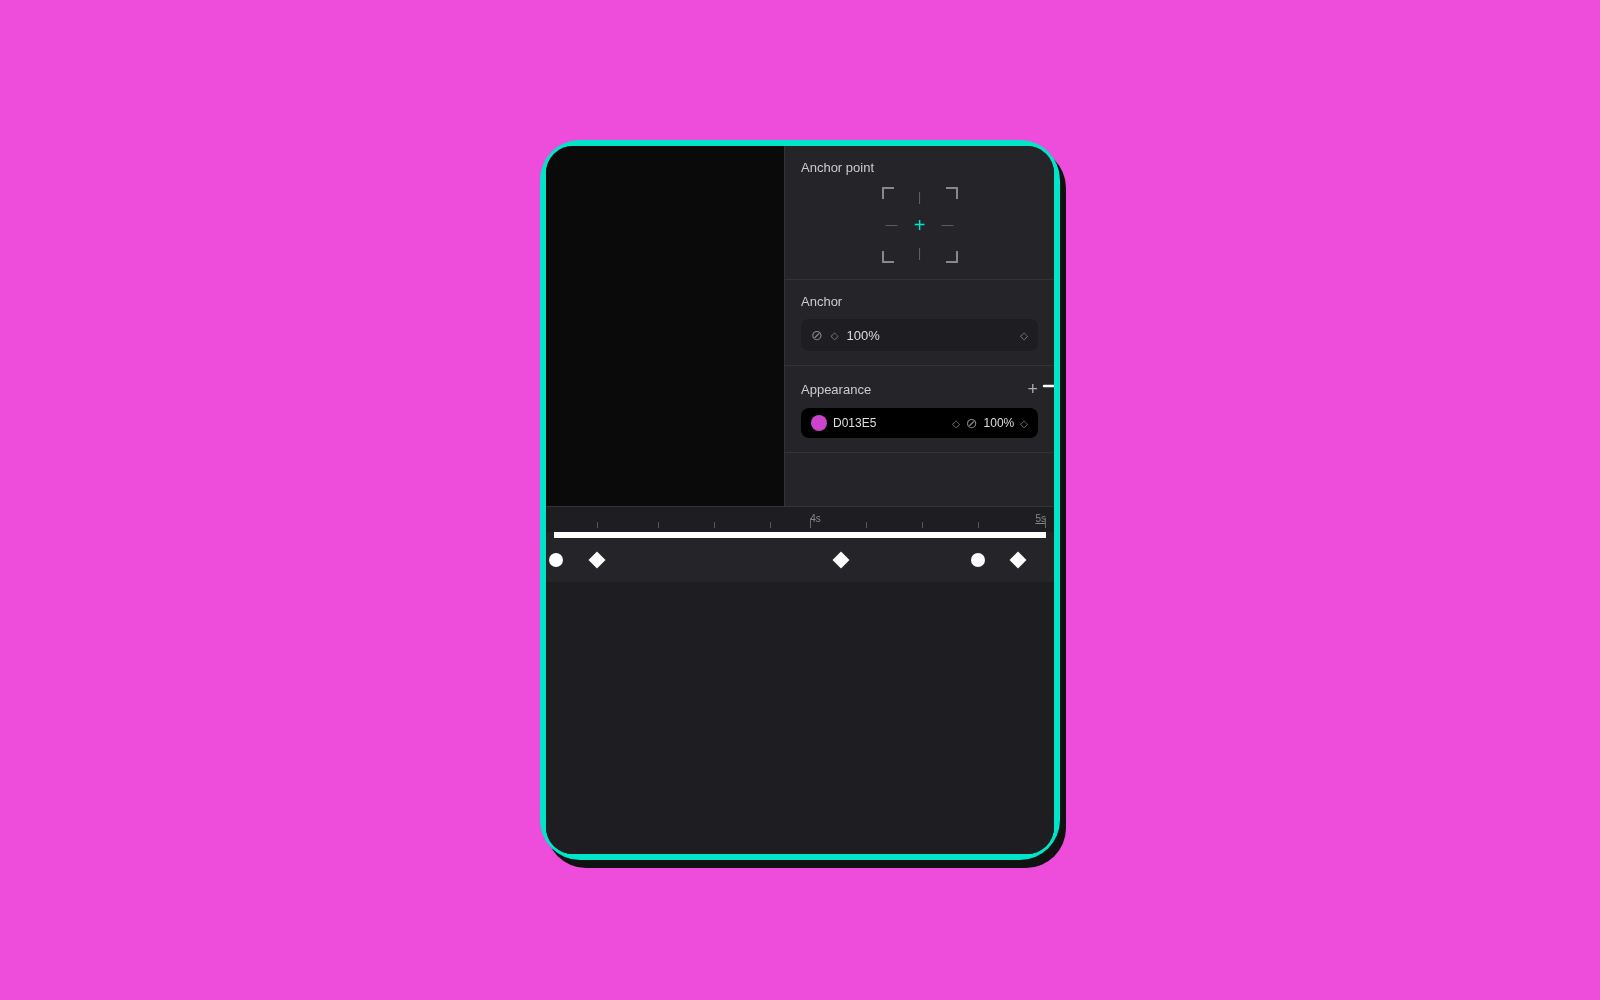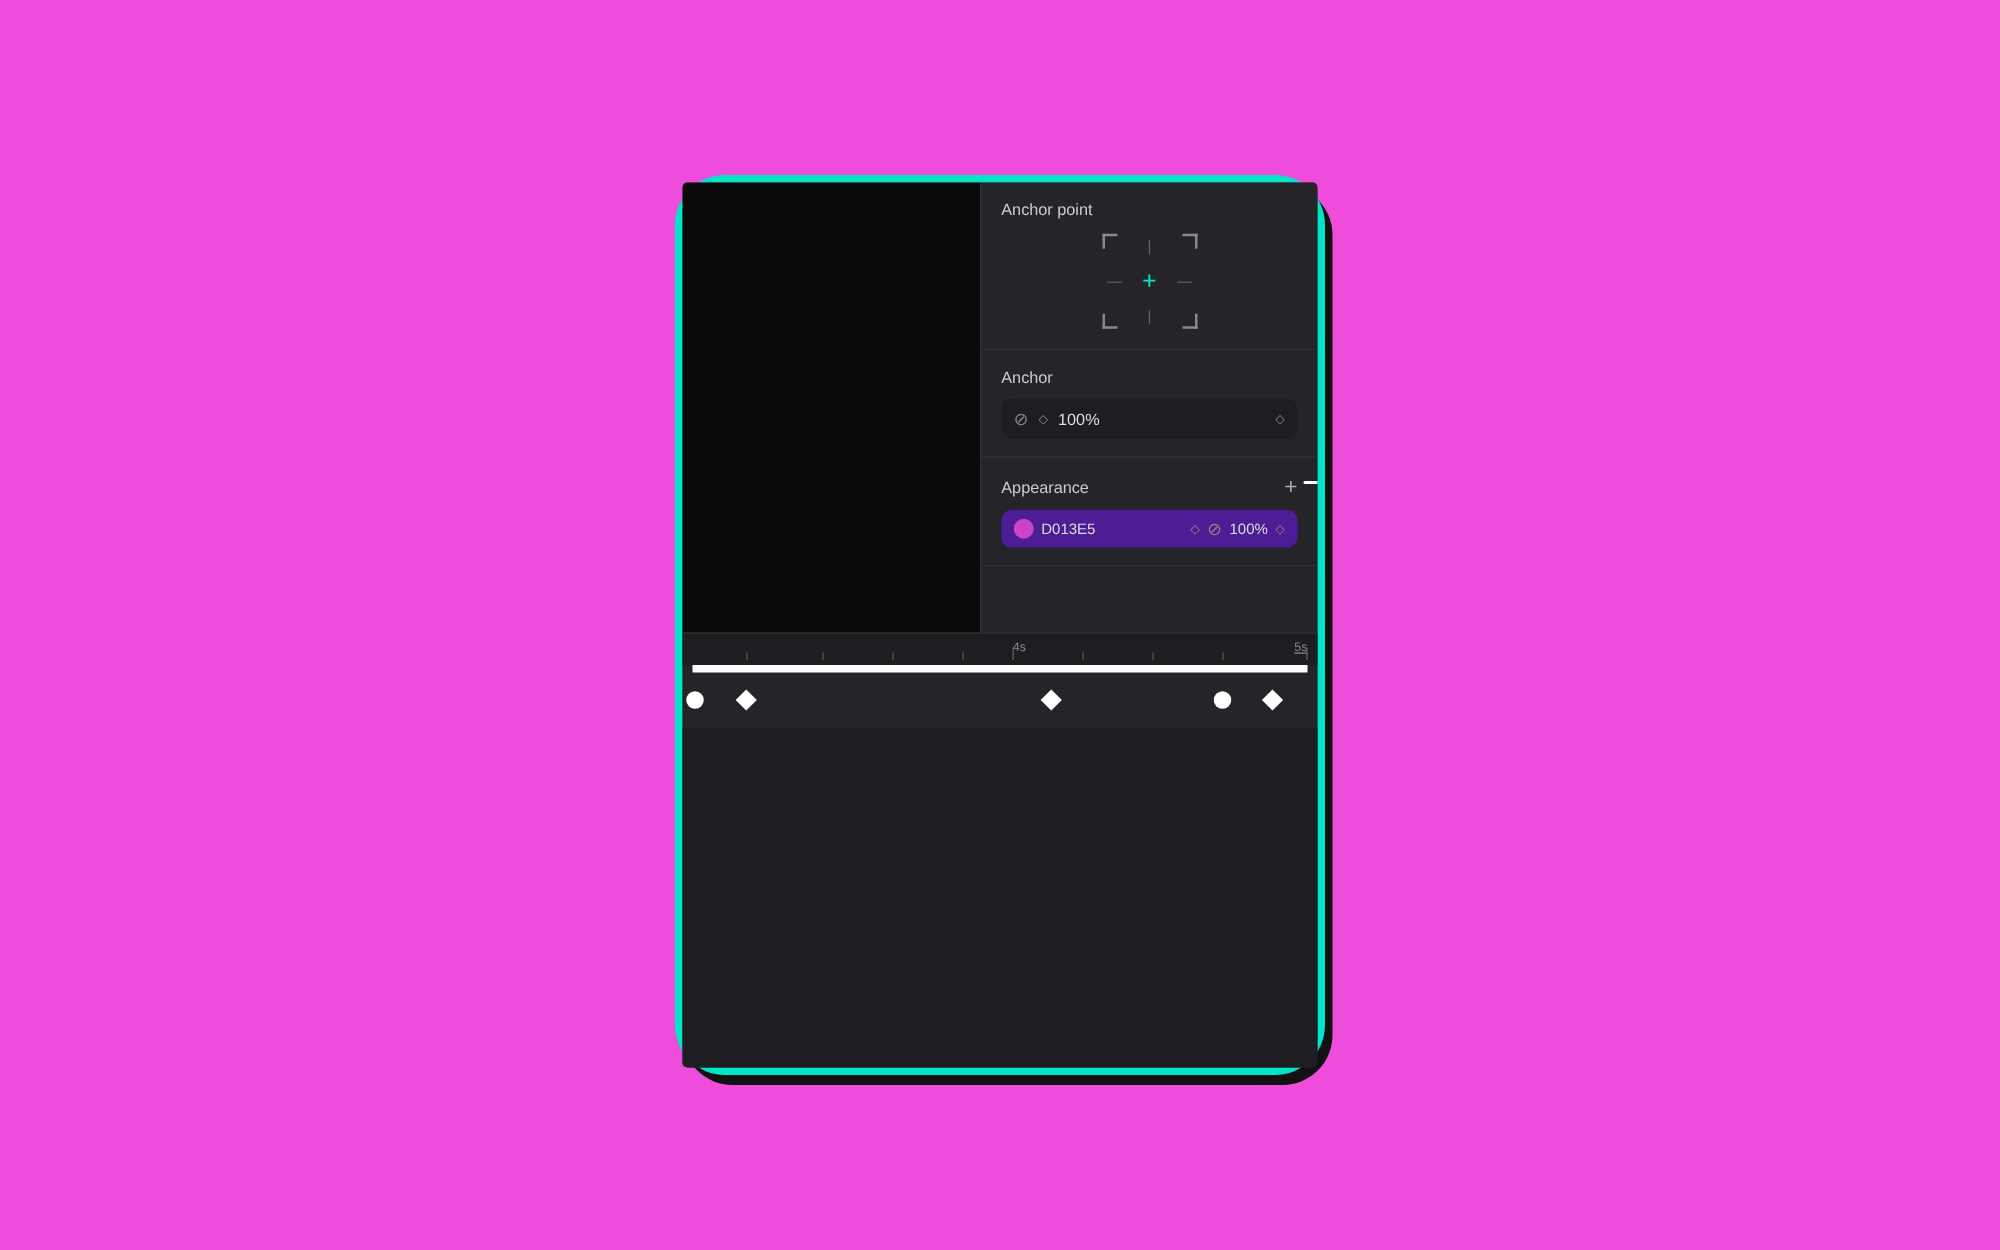--- a/index.html
+++ b/index.html
@@ -22,21 +22,21 @@
       border-radius: 40px;
       padding: 6px;
       box-shadow: 6px 8px 0 #111;
       position: relative;
     }
 
     .device-inner {
       width: 100%;
       height: 100%;
       background: #1e1e22;
-      border-radius: 4px;
+      border-radius: 27px;
       overflow: hidden;
       display: flex;
       flex-direction: column;
     }
 
     
     .canvas-area {
       flex: 0 0 auto;
       display: flex;
       flex-direction: row;
@@ -177,21 +177,21 @@
     .diamond-icon {
       color: #888;
       font-size: 10px;
     }
 
     
     .appearance-row {
       display: flex;
       align-items: center;
       gap: 6px;
-      background: #4c1d95;
+      background: #000000;
       border-radius: 8px;
       padding: 7px 10px;
     }
 
     .color-dot {
       width: 16px;
       height: 16px;
       border-radius: 50%;
       background: #cc44cc;
       flex-shrink: 0;

